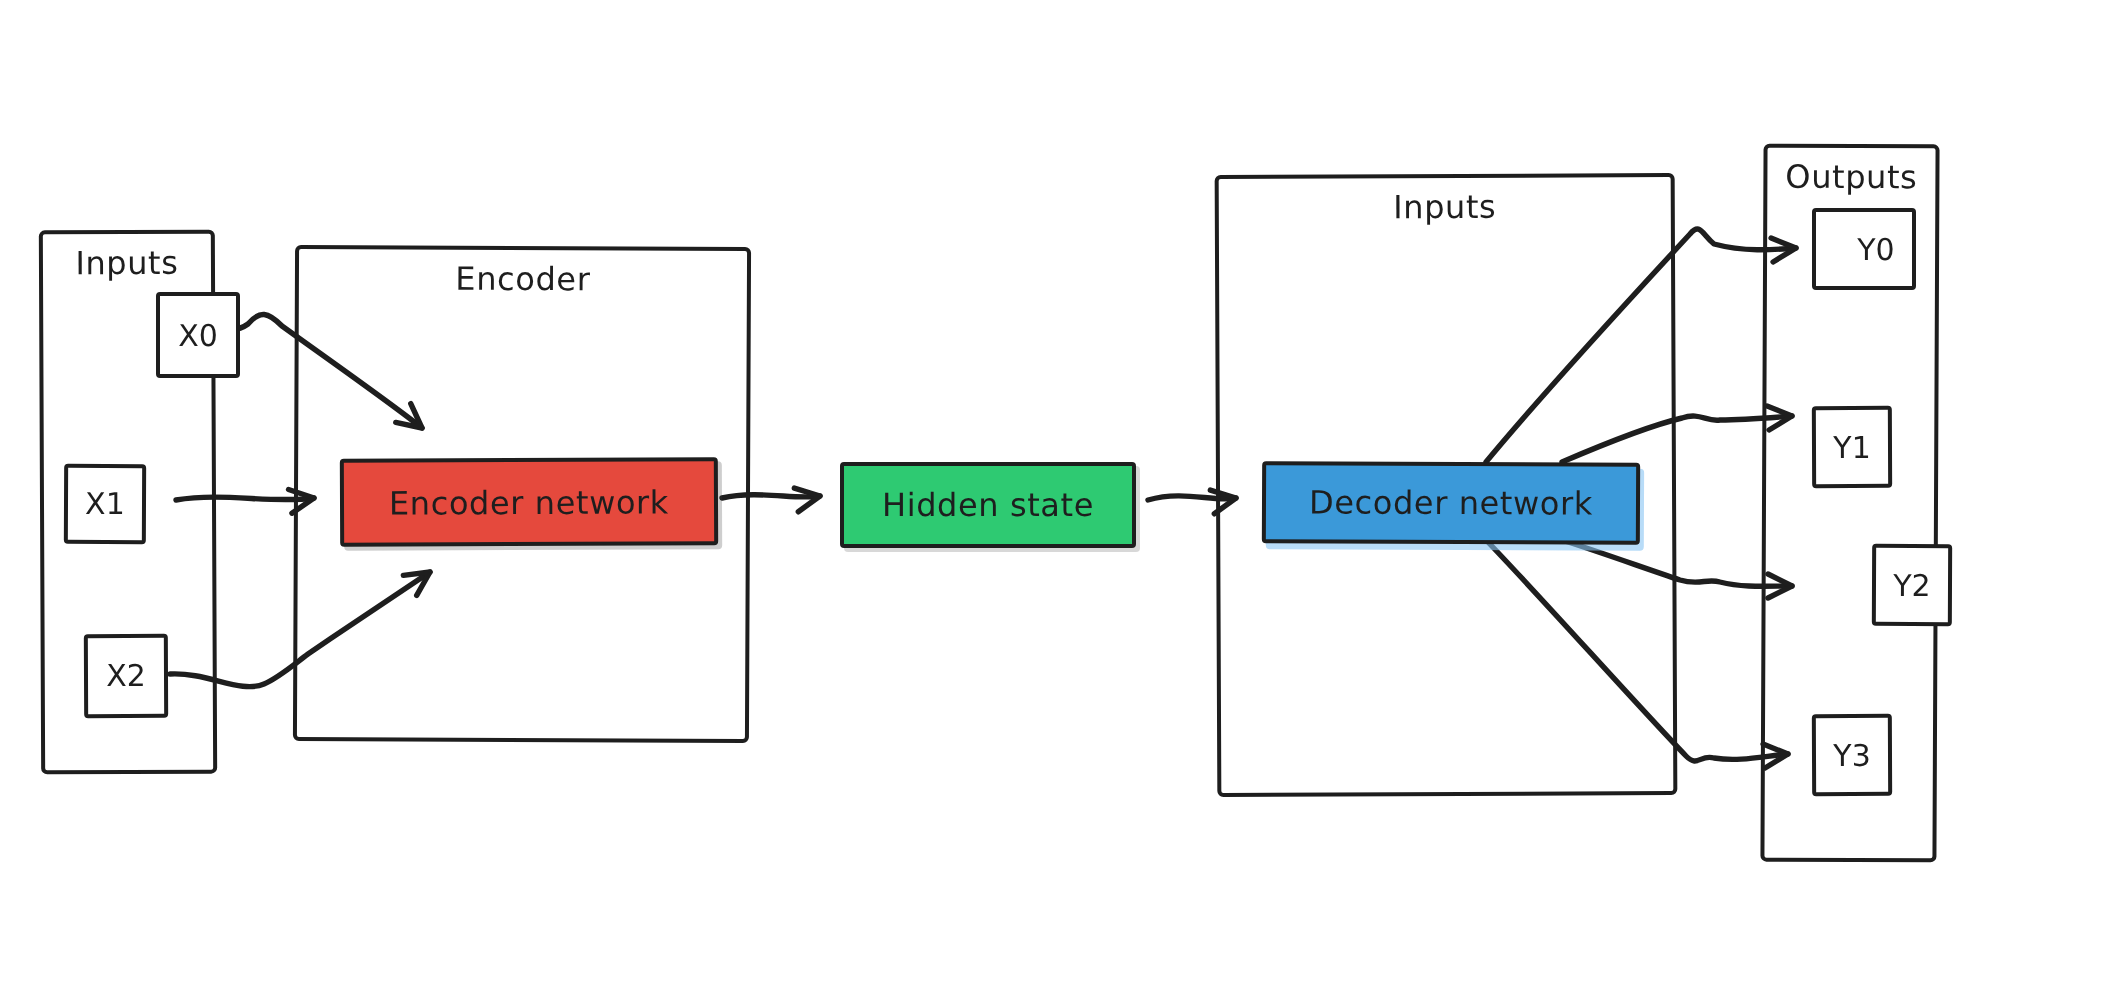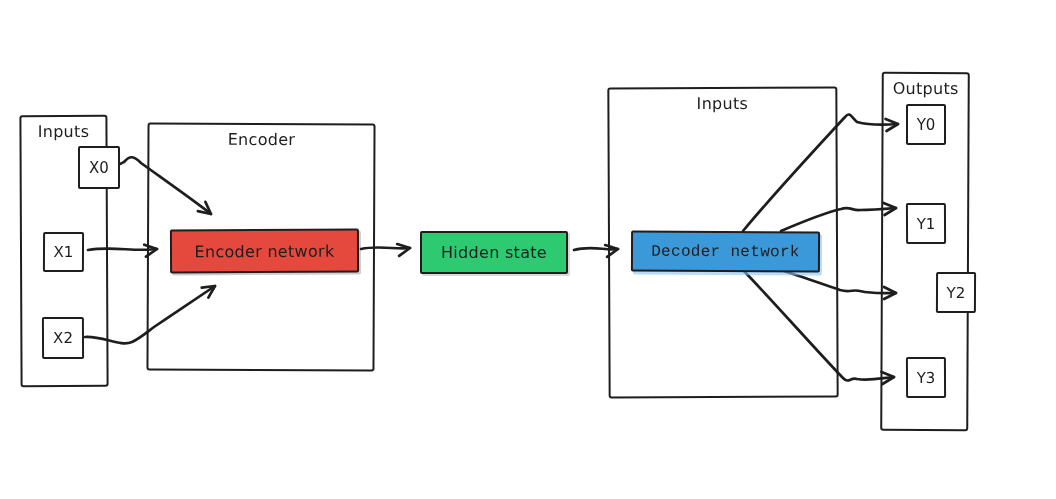--- a/index.html
+++ b/index.html
@@ -66,49 +66,49 @@
     <path d="M 781 270 C 800 276, 822 284, 840 290 C 850 293, 853 289, 860 291 C 872 294, 884 293, 896 293" marker-end="url(#arrow)"></path>
     <path d="M 743 270 C 770 298, 818 352, 843 378 C 849 384, 850 377, 857 379 C 870 381, 882 378, 894 377" marker-end="url(#arrow)"></path>
   </svg>
 
   <div class="group-box tilt-a" style="left:20px;top:115px;width:84px;height:268px;">
     <div class="group-label">Inputs</div>
   </div>
   <div class="node-box" style="left:42px;top:146px;width:38px;height:39px;margin-left:36px;">
     <span>X0</span>
   </div>
-  <div class="node-box tilt-b" style="left:43px;top:232px;width:37px;height:36px;">
+  <div class="node-box tilt-b" style="left:32px;top:232px;width:37px;height:36px;">
     <span>X1</span>
   </div>
   <div class="node-box tilt-a" style="left:42px;top:317px;width:38px;height:38px;">
     <span>X2</span>
   </div>
 
   <div class="group-box tilt-b" style="left:147px;top:123px;width:224px;height:244px;">
     <div class="group-label">Encoder</div>
   </div>
   <div class="net-box tilt-a" style="left: 170px; top: 229px; width: 185px; height: 40px; box-shadow: rgba(60, 60, 60, 0.25) 2px 2px 0px; background-color: rgb(229, 73, 61);">
     <span>Encoder network</span>
   </div>
 
   <div class="net-box" style="left: 420px; top: 231px; width: 144px; height: 39px; box-shadow: rgba(60, 60, 60, 0.2) 2px 2px 0px; background-color: rgb(46, 202, 114);">
     <span>Hidden state</span>
   </div>
 
   <div class="group-box tilt-a" style="left:608px;top:87px;width:226px;height:307px;">
     <div class="group-label">Inputs</div>
   </div>
-  <div class="net-box tilt-b" style="left: 631px; top: 231px; width: 185px; height: 37px; box-shadow: rgba(137, 196, 244, 0.6) 2px 3px 0px; background-color: rgb(59, 153, 217); font-family: Liberation Mono, monospace;">
+  <div class="net-box tilt-b" style="left: 631px; top: 231px; width: 185px; height: 37px; box-shadow: rgba(137, 196, 244, 0.6) 2px 3px 0px; background-color: rgb(59, 153, 217);">
     <span>Decoder network</span>
   </div>
 
   <div class="group-box tilt-b" style="left:881px;top:72px;width:84px;height:355px;">
     <div class="group-label">Outputs</div>
   </div>
-  <div class="node-box" style="left:906px;top:104px;width:36px;height:37px;">
+  <div class="node-box" style="left:906px;top:104px;width:36px;height:37px;padding-left:12px;">
     <span>Y0</span>
   </div>
   <div class="node-box tilt-a" style="left:906px;top:203px;width:36px;height:37px;">
     <span>Y1</span>
   </div>
   <div class="node-box tilt-b" style="left:906px;top:272px;width:36px;height:37px;margin-left:30px;">
     <span>Y2</span>
   </div>
   <div class="node-box tilt-a" style="left:906px;top:357px;width:36px;height:37px;">
     <span>Y3</span>

